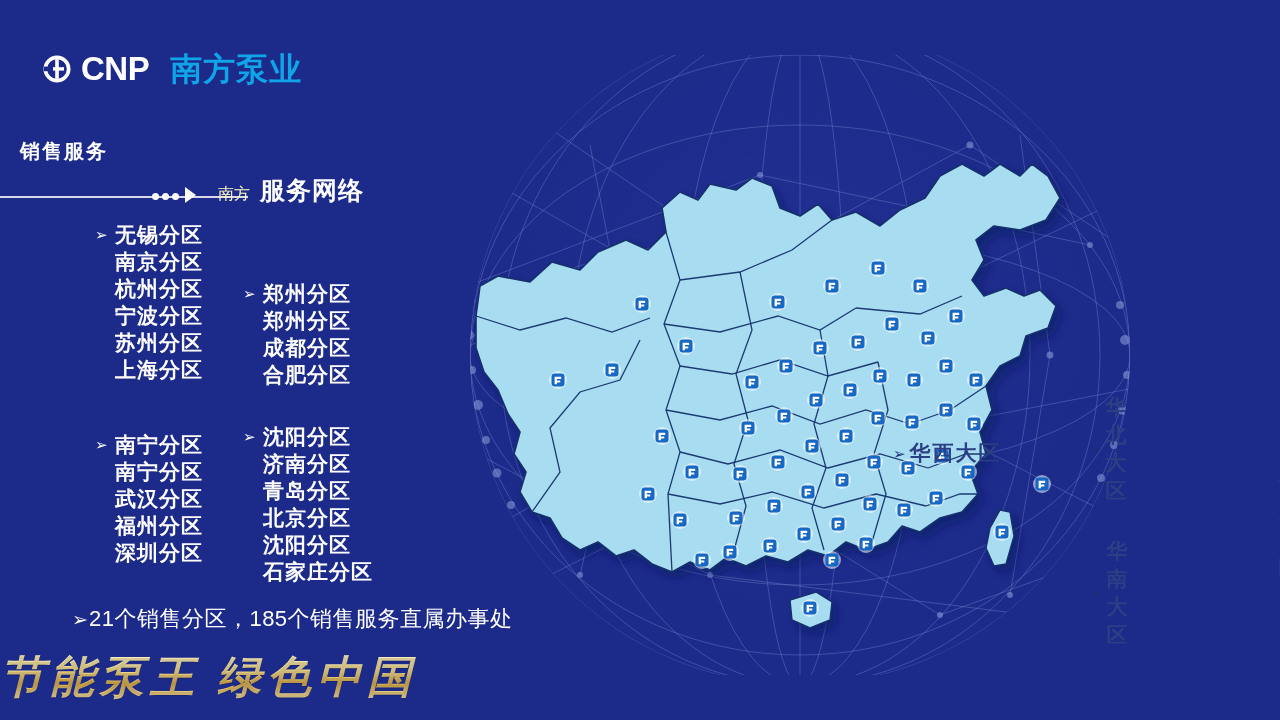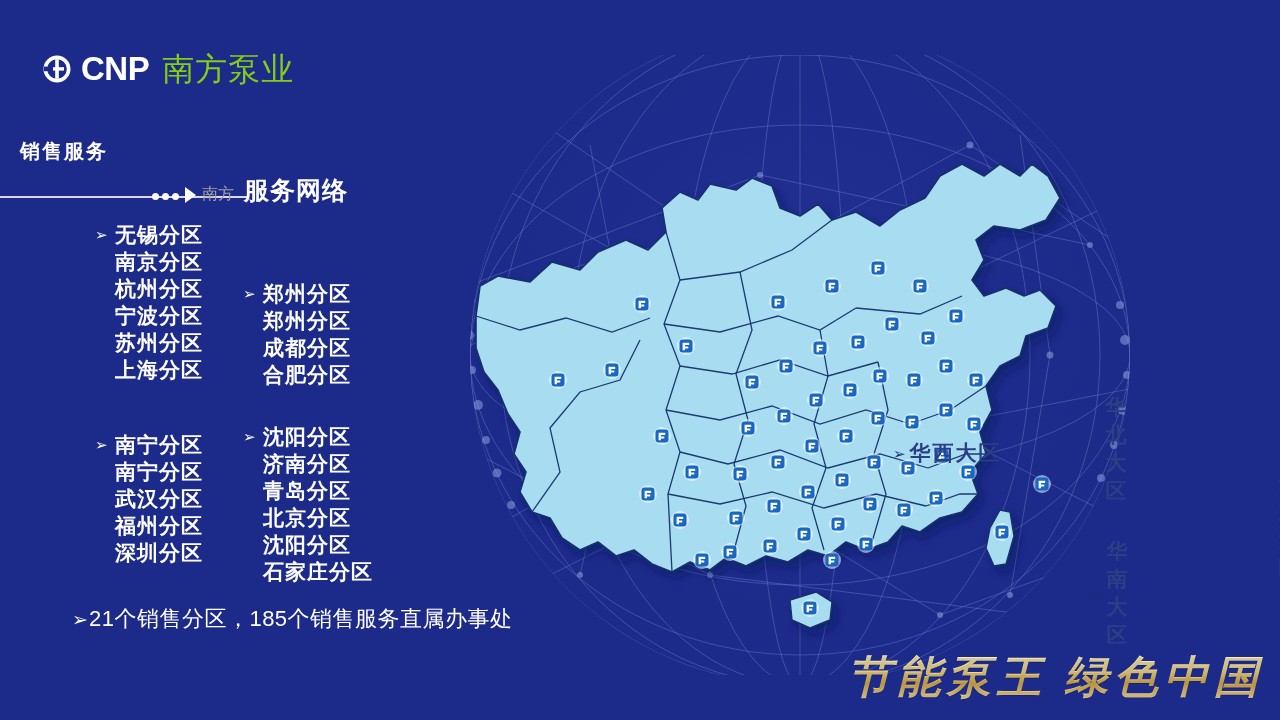--- a/index.html
+++ b/index.html
@@ -12,30 +12,30 @@
   #slide{position:absolute;inset:0;overflow:hidden;}
 
   
   .globe-wrap{position:absolute;left:330px;top:55px;width:940px;height:620px;overflow:hidden;pointer-events:none;}
   .globe-wrap svg{display:block;}
 
   
   .logo{position:absolute;left:42px;top:52px;display:flex;align-items:center;gap:9px;}
   .logo-mark{width:30px;height:30px;position:relative;flex:none;}
   .logo-text{color:#ffffff;font-size:33px;font-weight:700;letter-spacing:-0.5px;line-height:1;}
-  .logo-cn{color:#84cc16;font-size:32px;font-weight:400;letter-spacing:1px;line-height:1;margin-left:4px;}
+  .logo-cn{color:#0ea5e9;font-size:32px;font-weight:700;letter-spacing:1px;line-height:1;margin-left:12px;}
 
   
   .sec-title{position:absolute;left:20px;top:138px;color:#ffffff;font-size:20px;font-weight:700;letter-spacing:2px;}
   .rule{position:absolute;left:0;top:196px;width:248px;height:2px;background:#d8d8e8;}
   .sub-row{position:absolute;left:152px;top:174px;display:flex;align-items:flex-end;gap:4px;}
   .dots{display:flex;align-items:center;gap:3px;padding-bottom:7px;}
   .dots i{width:7px;height:7px;border-radius:50%;background:#ffffff;display:block;}
   .tri{width:0;height:0;border-left:11px solid #ffffff;border-top:8px solid transparent;border-bottom:8px solid transparent;margin-left:2px;margin-bottom:4px;}
-  .sub-small{color:#a3a3a3;font-size:16px;font-weight:400;letter-spacing:0;padding-bottom:2px;margin-left:2px;}
+  .sub-small{color:#fef9c3;font-size:16px;font-weight:400;letter-spacing:0;padding-bottom:2px;margin-left:18px;}
   .sub-big{color:#ffffff;font-size:25px;font-weight:700;letter-spacing:1px;margin-left:6px;}
 
   
   .col{position:absolute;}
   .col .row{display:flex;align-items:center;height:27px;white-space:nowrap;}
   .col .row .bullet{width:18px;color:#ffffff;font-size:15px;line-height:1;margin-right:2px;text-align:left;}
   .col .row .lbl{color:#ffffff;font-size:21px;font-weight:700;letter-spacing:1px;}
 
   #col-a{left:95px;top:221px;}
   #col-b{left:243px;top:280px;}
@@ -52,21 +52,21 @@
   .map-wrap svg{display:block;overflow:visible;}
   .region-label{position:absolute;display:flex;align-items:center;gap:4px;}
   .region-label .rb{color:#1b2f75;font-size:15px;line-height:1;}
   .region-label .rt{color:#2b3f85;font-size:21px;font-weight:700;letter-spacing:2px;}
   #rl-hx{left:513px;top:359px;}
   #rl-hb{left:709px;top:313px;}
   #rl-hn{left:710px;top:457px;}
   #rl-hd{left:898px;top:390px;opacity:.55;}
 
   
-  .slogan{position:absolute;left:0;right:16px;top:648px;text-align:right;}
+  .slogan{position:absolute;left:0;right:16px;top:648px;text-align:left;}
   .slogan span{
     font-family:"Liberation Serif","DejaVu Serif",serif;
     font-size:44px;font-weight:700;font-style:italic;letter-spacing:6px;
     background:linear-gradient(180deg,#fdf3c4 0%,#f2d98a 38%,#d9ae4e 62%,#f7e6ae 100%);
     -webkit-background-clip:text;background-clip:text;color:transparent;
     -webkit-text-fill-color:transparent;
     text-shadow:0 1px 0 rgba(0,0,0,.15);
   }
 </style>
 </head>

